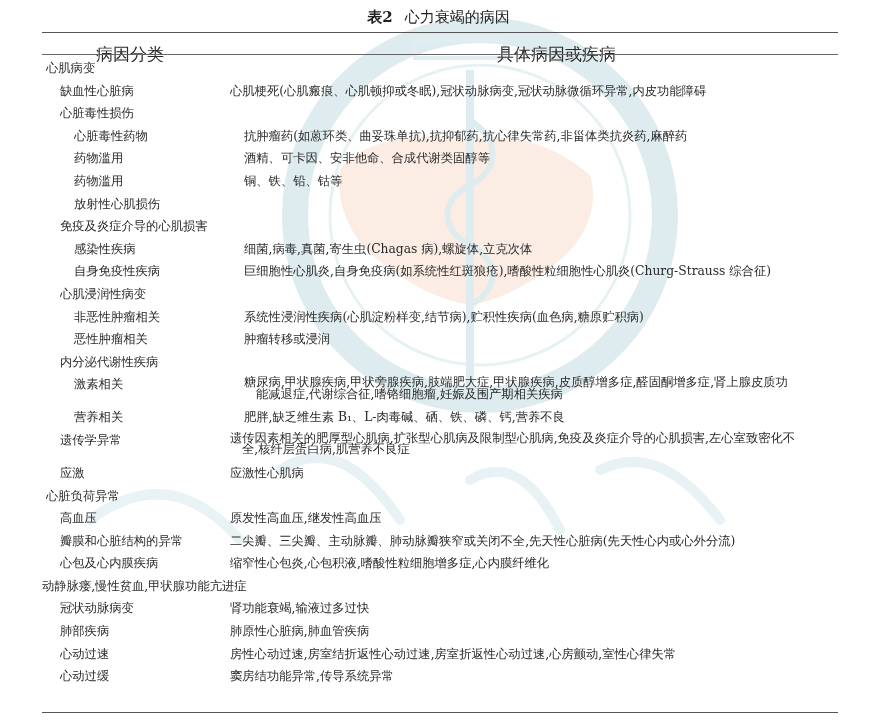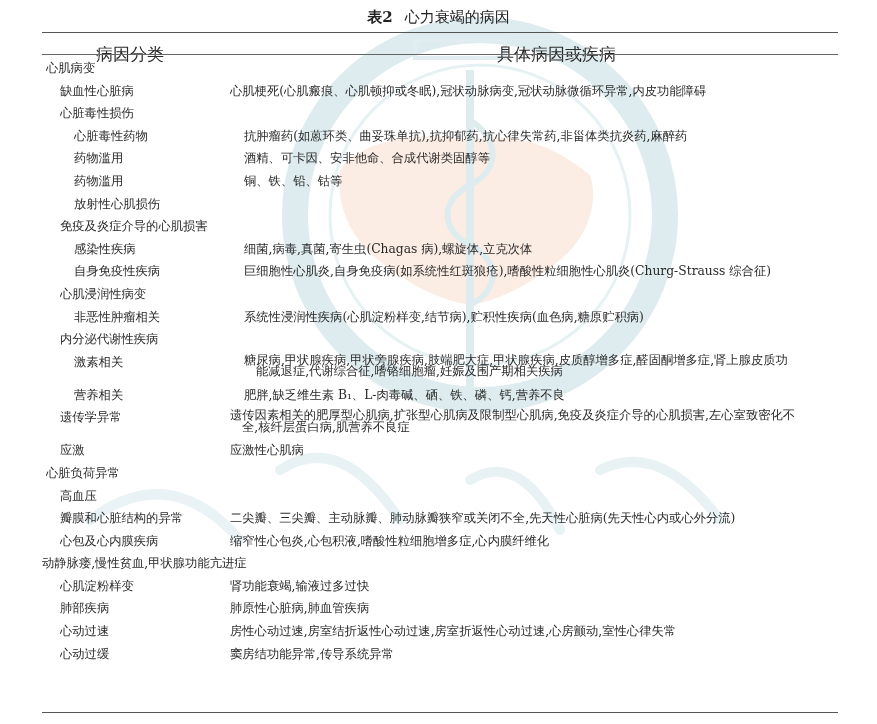--- a/index.html
+++ b/index.html
@@ -102,20 +102,24 @@
       </div>
       <div class="row">
         <div class="cat l1">心肌浸润性病变</div>
         <div class="det"></div>
       </div>
       <div class="row">
         <div class="cat l2">非恶性肿瘤相关</div>
         <div class="det">系统性浸润性疾病(心肌淀粉样变,结节病),贮积性疾病(血色病,糖原贮积病)</div>
       </div>
       <div class="row">
+        <div class="cat l2">恶性肿瘤相关</div>
+        <div class="det">肿瘤转移或浸润</div>
+      </div>
+      <div class="row">
         <div class="cat l1">内分泌代谢性疾病</div>
         <div class="det"></div>
       </div>
       <div class="row two">
         <div class="cat l2">激素相关</div>
         <div class="det"><span>糖尿病,甲状腺疾病,甲状旁腺疾病,肢端肥大症,甲状腺疾病,皮质醇增多症,醛固酮增多症,肾上腺皮质功</span><span class="cont">能减退症,代谢综合征,嗜铬细胞瘤,妊娠及围产期相关疾病</span></div>
       </div>
       <div class="row">
         <div class="cat l2">营养相关</div>
         <div class="det">肥胖,缺乏维生素 B₁、L-肉毒碱、硒、铁、磷、钙,营养不良</div>
@@ -127,34 +131,35 @@
       <div class="row">
         <div class="cat l1">应激</div>
         <div class="det">应激性心肌病</div>
       </div>
       <div class="row">
         <div class="cat l0">心脏负荷异常</div>
         <div class="det"></div>
       </div>
       <div class="row">
         <div class="cat l1">高血压</div>
+        <div class="det">原发性高血压,继发性高血压</div>
       </div>
       <div class="row">
         <div class="cat l1">瓣膜和心脏结构的异常</div>
         <div class="det">二尖瓣、三尖瓣、主动脉瓣、肺动脉瓣狭窄或关闭不全,先天性心脏病(先天性心内或心外分流)</div>
       </div>
       <div class="row">
         <div class="cat l1">心包及心内膜疾病</div>
         <div class="det">缩窄性心包炎,心包积液,嗜酸性粒细胞增多症,心内膜纤维化</div>
       </div>
       <div class="row">
         <div class="det">动静脉瘘,慢性贫血,甲状腺功能亢进症</div>
       </div>
       <div class="row">
-        <div class="cat l1">心肌淀粉样变</div>
+        <div class="cat l1">冠状动脉病变</div>
         <div class="det">肾功能衰竭,输液过多过快</div>
       </div>
       <div class="row">
         <div class="cat l1">肺部疾病</div>
         <div class="det">肺原性心脏病,肺血管疾病</div>
       </div>
       <div class="row">
         <div class="cat l1">心动过速</div>
         <div class="det">房性心动过速,房室结折返性心动过速,房室折返性心动过速,心房颤动,室性心律失常</div>
       </div>

